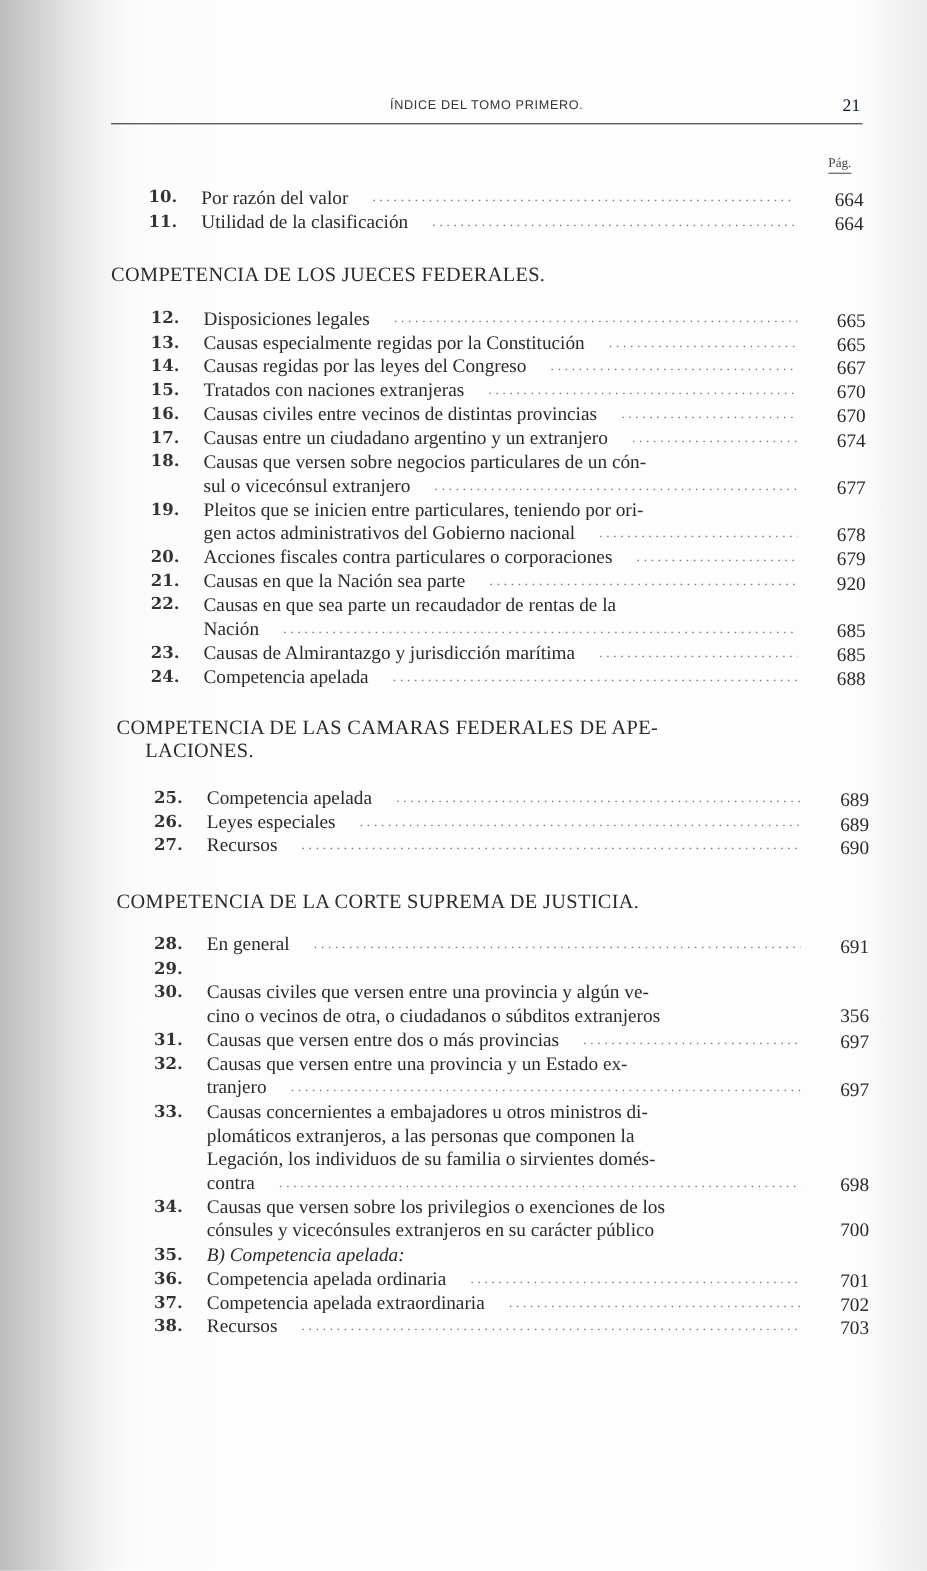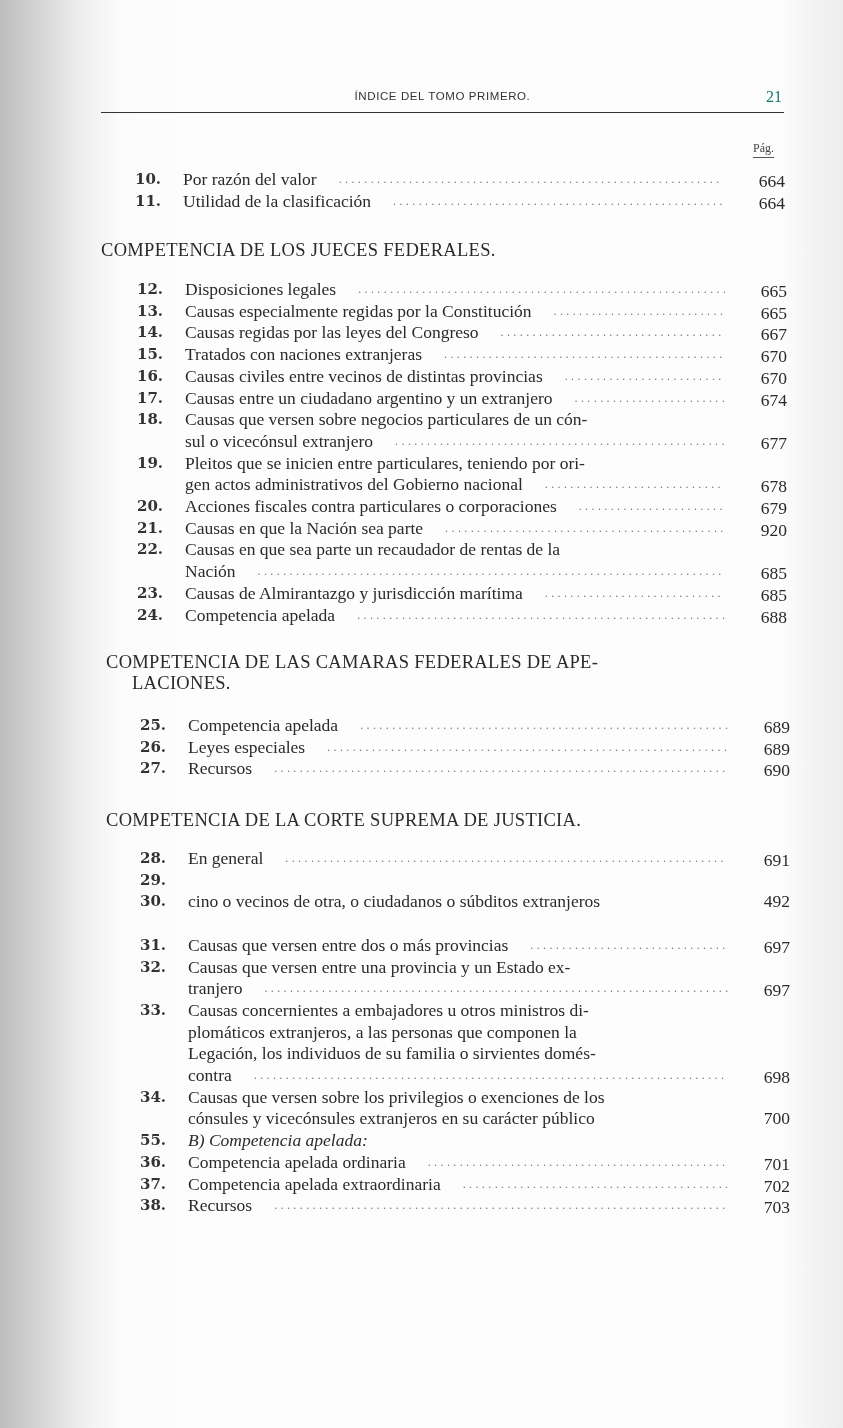--- a/index.html
+++ b/index.html
@@ -13,21 +13,21 @@
     .running-head {
       position: absolute; left: 68px; top: 88px; width: 683px; height: 24px;
       border-bottom: 1.5px solid #333;
     }
     .running-title {
       position: absolute; left: 0; right: 0; top: 2px; text-align: center;
       font-size: 11.5px; letter-spacing: 0.6px; color: #333;
       font-family: "Liberation Sans", "DejaVu Sans", sans-serif;
     }
     .page-number {
-      position: absolute; right: 2px; top: 0px; font-size: 16px; color: #0f766e;
+      position: absolute; right: 2px; top: 0px; font-size: 16px; color: #0f172a;
     }
     .pag-label {
       position: absolute; left: 720px; top: 141px; font-size: 12px; color: #444;
       border-bottom: 1px solid #555; padding-bottom: 1px;
     }
     .entries { position: absolute; left: 0; top: 0; }
     .section-heading {
       position: absolute; font-size: 18.5px; letter-spacing: 0.3px; color: #2a2a2a;
       white-space: nowrap;
     }
@@ -269,24 +269,27 @@
         </div>
         <span class="page-ref">691</span>
       </div>
       <div class="entry italic" style="top: 869.7px; left: 107px;">
         <span class="num">29.</span>
       </div>
       <div class="entry" style="top: 891.4px; left: 107px;">
         <span class="num">30.</span>
         <div class="body">
           <div class="line">
+            <span class="txt">Causas civiles que versen entre una provincia y algún ve-</span>
+          </div>
+          <div class="line">
             <span class="txt">cino o vecinos de otra, o ciudadanos o súbditos extranjeros</span>
           </div>
         </div>
-        <span class="page-ref">492</span>
+        <span class="page-ref">356</span>
       </div>
       <div class="entry" style="top: 934.8px; left: 107px;">
         <span class="num">31.</span>
         <div class="body">
           <div class="line">
             <span class="txt">Causas que versen entre dos o más provincias</span>
             <span class="dots"></span>
           </div>
         </div>
         <span class="page-ref">697</span>
@@ -329,21 +332,21 @@
           <div class="line">
             <span class="txt">Causas que versen sobre los privilegios o exenciones de los</span>
           </div>
           <div class="line">
             <span class="txt">cónsules y vicecónsules extranjeros en su carácter público</span>
           </div>
         </div>
         <span class="page-ref">700</span>
       </div>
       <div class="entry italic" style="top: 1130.1px; left: 107px;">
-        <span class="num">55.</span>
+        <span class="num">35.</span>
         <div class="body">
           <div class="line">
             <span class="txt">B) Competencia apelada:</span>
           </div>
         </div>
       </div>
       <div class="entry" style="top: 1151.8px; left: 107px;">
         <span class="num">36.</span>
         <div class="body">
           <div class="line">

